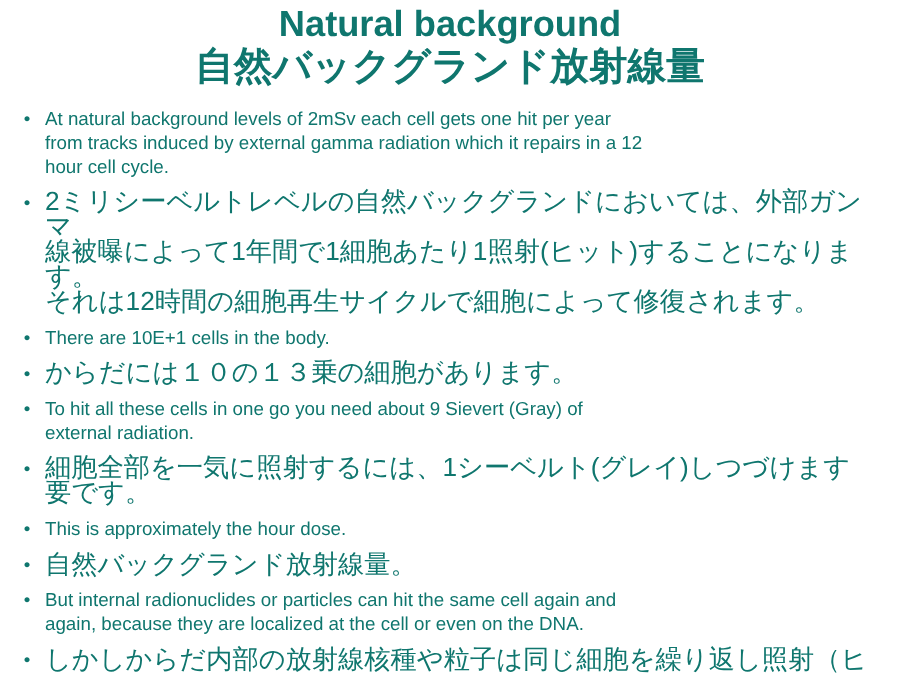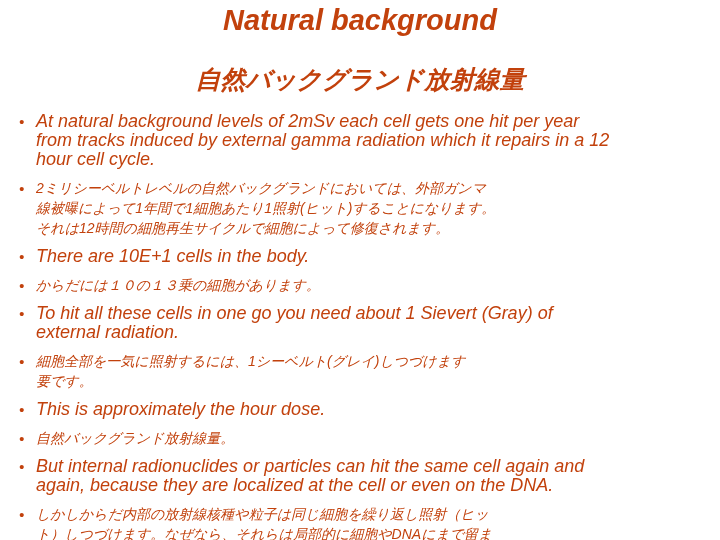--- a/index.html
+++ b/index.html
@@ -5,40 +5,38 @@
   html, body {
     margin: 0;
     padding: 0;
     background: #ffffff;
   }
   .slide {
     position: relative;
     width: 720px;
     height: 540px;
     background: #ffffff;
-    color: #c2410c;
+    color: #0f766e;
     font-family: "Liberation Sans", "DejaVu Sans", sans-serif;
     overflow: hidden;
     box-sizing: border-box;
-    font-style: italic;
   }
   .title-block {
     padding-top: 4px;
     text-align: center;
     font-weight: bold;
   }
   .title-line-en {
     font-size: 29px;
     line-height: 32px;
     letter-spacing: 0px;
   }
   .title-line-ja {
-    font-size: 25px;
+    font-size: 31px;
     line-height: 34px;
-    margin-top: 26px;
   }
   ul.bullets {
     list-style: none;
     margin: 16px 17px 0 19px;
     padding: 0;
   }
   ul.bullets li {
     position: relative;
     padding-left: 17px;
     margin-top: 9px;
@@ -51,25 +49,25 @@
     left: 0;
     top: 1px;
     font-size: 15px;
     line-height: 18px;
   }
   .bullet-text {
     display: block;
     white-space: pre-line;
   }
   li.en .bullet-text {
-    font-size: 18px;
+    font-size: 15px;
     line-height: 19px;
   }
   li.ja .bullet-text {
-    font-size: 14px;
+    font-size: 21px;
     line-height: 20px;
   }
   li.ja .bullet-marker {
     top: 2px;
   }
 </style>
 </head>
 <body>
 
 <div class="slide">
@@ -95,21 +93,21 @@
     <li class="en">
       <span class="bullet-marker">•</span>
       <span class="bullet-text">There are 10E+1 cells in the body.</span>
     </li>
     <li class="ja">
       <span class="bullet-marker">•</span>
       <span class="bullet-text">からだには１０の１３乗の細胞があります。</span>
     </li>
     <li class="en">
       <span class="bullet-marker">•</span>
-      <span class="bullet-text">To hit all these cells in one go you need about 1 Sievert (Gray) of
+      <span class="bullet-text">To hit all these cells in one go you need about 9 Sievert (Gray) of
 external radiation.</span>
     </li>
     <li class="ja">
       <span class="bullet-marker">•</span>
       <span class="bullet-text">細胞全部を一気に照射するには、1シーベルト(グレイ)しつづけます
 要です。</span>
     </li>
     <li class="en">
       <span class="bullet-marker">•</span>
       <span class="bullet-text">This is approximately the hour dose.</span>

